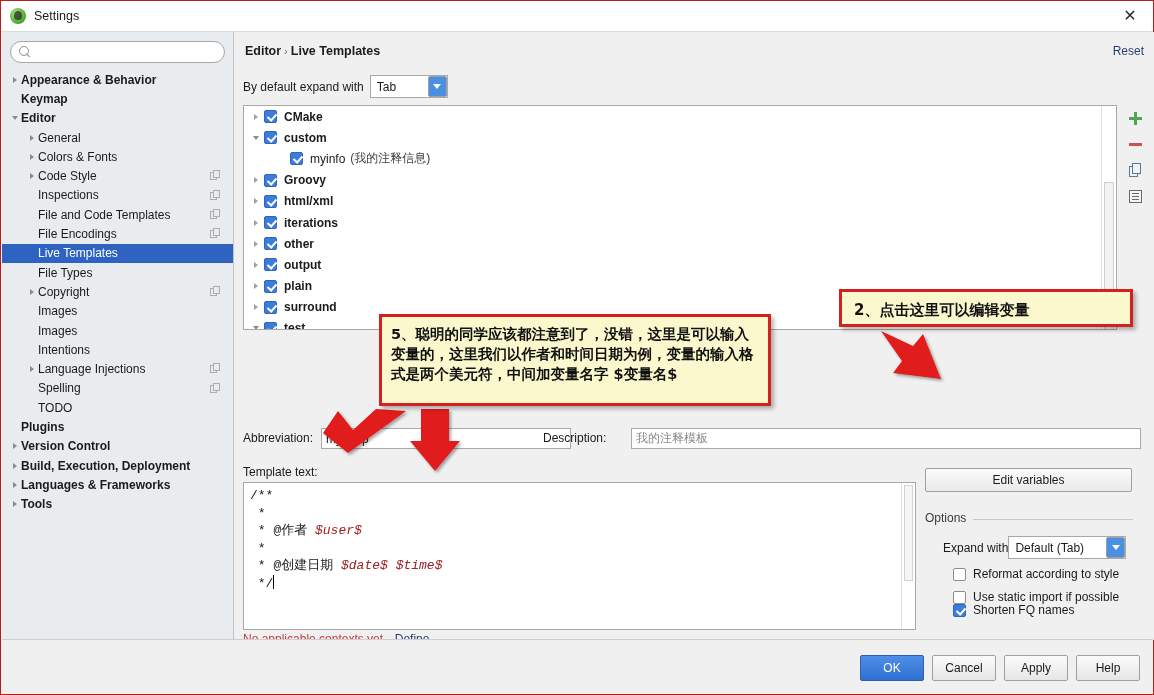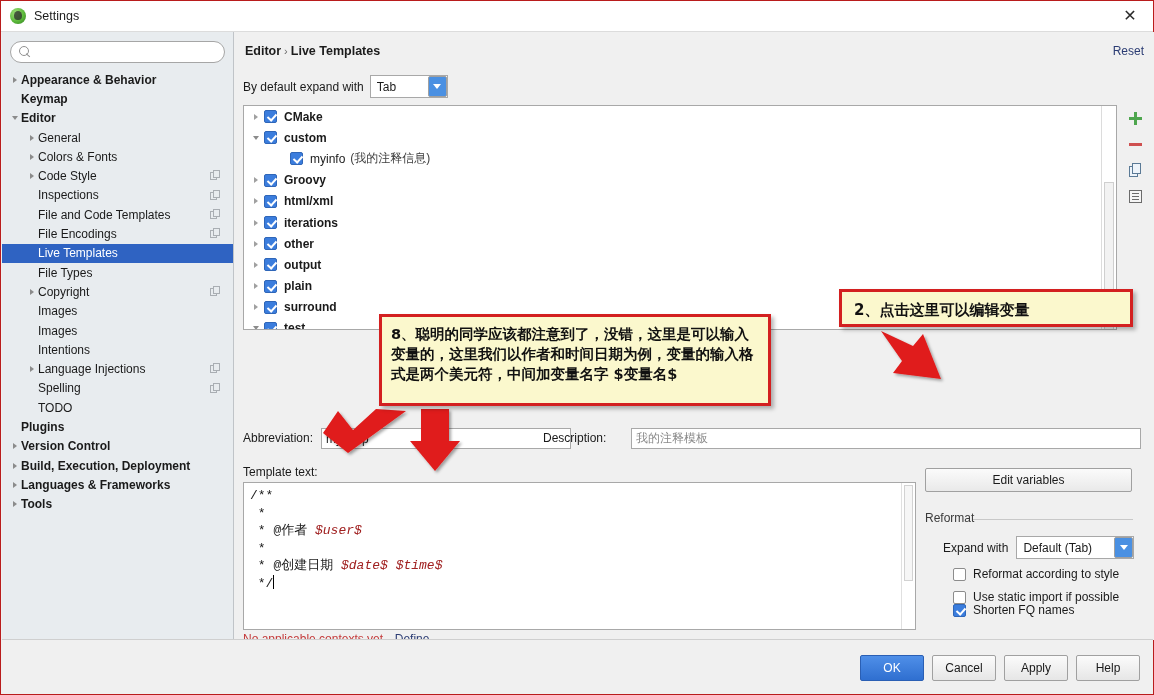--- a/index.html
+++ b/index.html
@@ -248,21 +248,21 @@
   .edit-vars-btn {
     position: absolute; left: 690px; top: 436px; width: 207px; height: 24px;
     background: linear-gradient(#fbfbfb, #e9e9e9);
     border: 1px solid #a0a0a0; border-radius: 2px;
     display: flex; align-items: center; justify-content: center;
     font-size: 12px;
   }
   .opt-title { position: absolute; left: 690px; top: 479px; font-size: 12px; color: #3a3a3a; }
   .opt-line { position: absolute; left: 738px; top: 487px; width: 160px; height: 1px; background: #c8c8c8; }
   .opt-expand { position: absolute; left: 708px; top: 504px; display: flex; align-items: center; }
-  .opt-expand .lab { font-size: 12px; margin-right: 8px; }
+  .opt-expand .lab { font-size: 12px; margin-right: 0; }
   .cbrow { position: absolute; left: 718px; display: flex; align-items: center; }
   .cbox {
     width: 13px; height: 13px; border: 1px solid #8c8c8c; background: #ffffff;
     margin-right: 7px; position: relative; border-radius: 2px;
   }
   .cbox.on { background: #3b7ddd; border-color: #2f66b8; }
   .cbox.on::after {
     content: ""; position: absolute; left: 3.5px; top: 1px;
     width: 4px; height: 7px; border: solid #ffffff; border-width: 0 2px 2px 0;
     transform: rotate(42deg);
@@ -617,21 +617,21 @@
         <div class="thumb"></div>
       </div>
     </div>
 
     <div class="ctx-row">
       <span class="ctx-warn">No applicable contexts yet.</span>
       <a class="ctx-define" href="#">Define</a>
     </div>
 
     <div class="edit-vars-btn">Edit variables</div>
-    <div class="opt-title">Reformat</div>
+    <div class="opt-title">Options</div>
     <div class="opt-line"></div>
 
     <div class="opt-expand">
       <span class="lab">Expand with</span>
       <div class="combo" style="width:118px">
         <span class="val">Default (Tab)</span>
         <span class="btn">
             <i></i>
           </span>
       </div>
@@ -665,16 +665,16 @@
         <feDropShadow dx="2" dy="2" stdDeviation="1.6" flood-color="#000" flood-opacity="0.35"></feDropShadow>
       </filter>
     </defs>
     <g filter="url(#dshadow)" fill="#e01b1b">
       <polygon points="405,410 375,408 352,429 337,410 322,432 347,452"></polygon>
       <polygon points="420,408 448,408 448,440 459,440 434,470 409,440 420,440"></polygon>
       <polygon points="880,330 912,345 922,333 940,378 892,372 901,360"></polygon>
     </g>
   </svg>
 
-  <div class="callout" id="callout1">8、聪明的同学应该都注意到了，没错，这里是可以输入变量的，这里我们以作者和时间日期为例，变量的输入格式是两个美元符，中间加变量名字 $变量名$</div>
+  <div class="callout" id="callout1">5、聪明的同学应该都注意到了，没错，这里是可以输入变量的，这里我们以作者和时间日期为例，变量的输入格式是两个美元符，中间加变量名字 $变量名$</div>
   <div class="callout" id="callout2">2、点击这里可以编辑变量</div>
 
 </div>
 
 </body></html>

